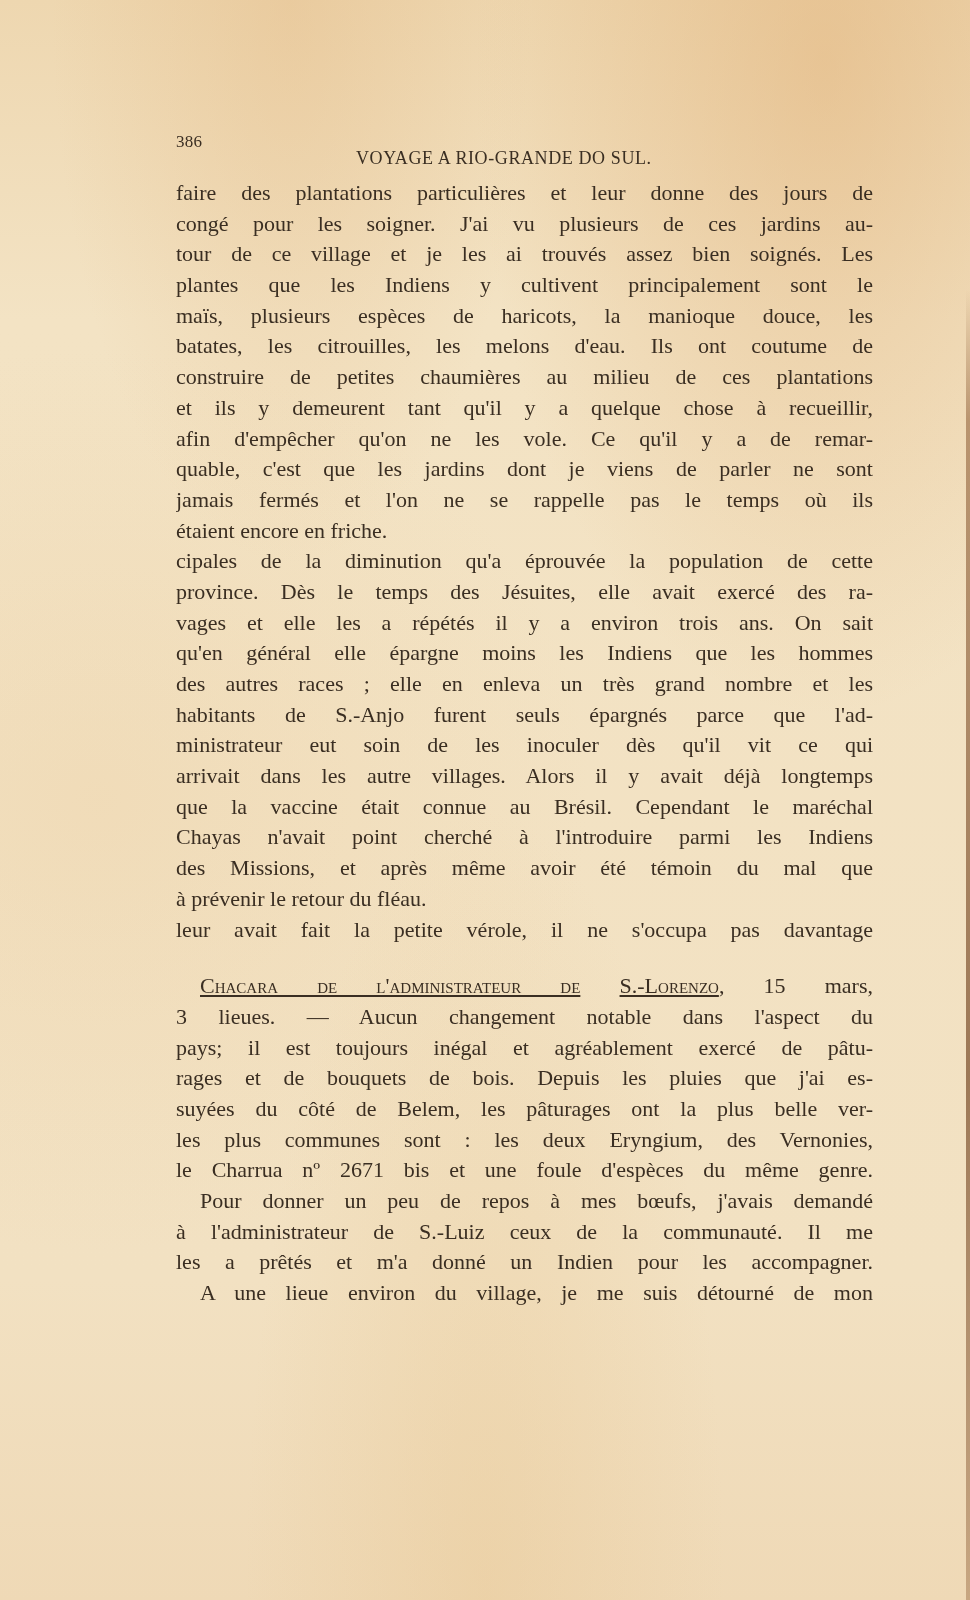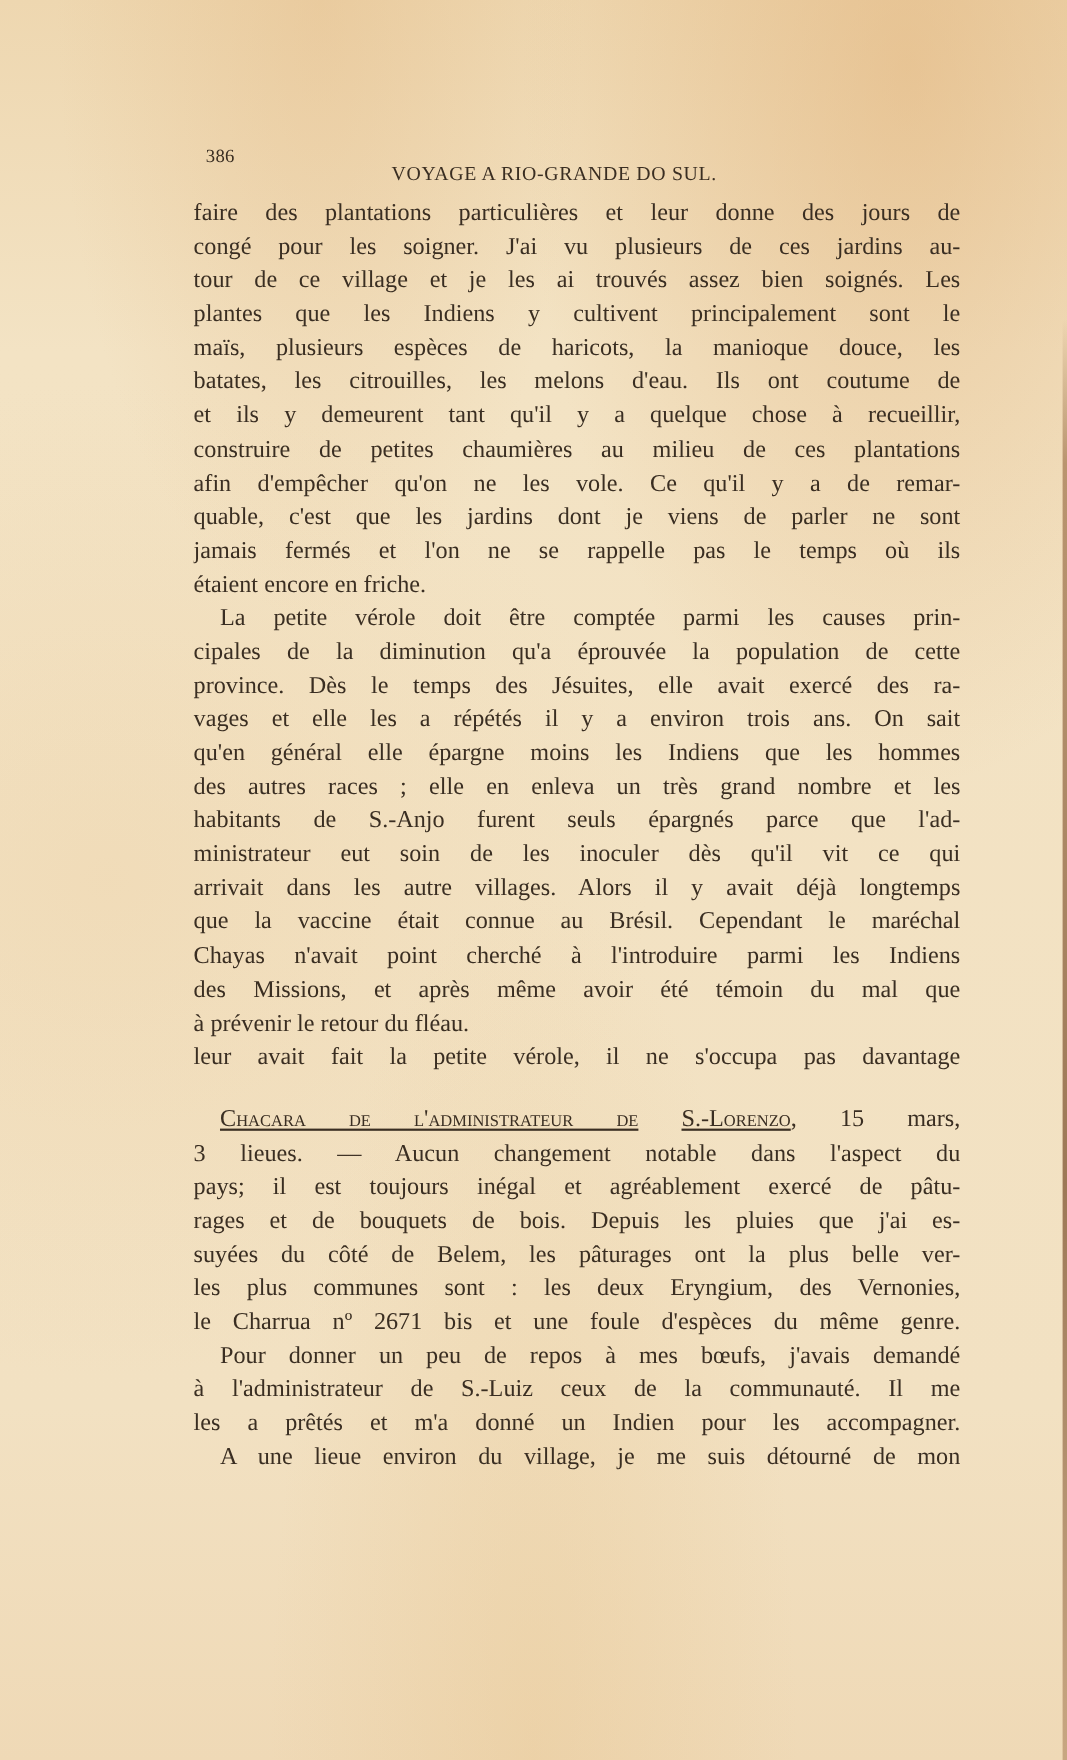--- a/index.html
+++ b/index.html
@@ -38,21 +38,20 @@
     left: 176px;
     width: 700px;
     height: 24px;
     font-size: 18px;
     letter-spacing: 0.3px;
   }
   .header .page-num {
     position: absolute;
     left: 0; top: 0;
     font-size: 17px;
-    margin-left: 11px;
   }
   .header .running-title {
     position: absolute;
     left: 180px; top: 16px;
     font-size: 18px;
     letter-spacing: 0.6px;
   }
   .text {
     position: absolute;
     left: 176px;
@@ -97,30 +96,29 @@
 
   <div class="text">
 
     <div>
       <div class="line">faire des plantations particulières et leur donne des jours de</div>
       <div class="line">congé pour les soigner. J'ai vu plusieurs de ces jardins au-</div>
       <div class="line">tour de ce village et je les ai trouvés assez bien soignés. Les</div>
       <div class="line">plantes que les Indiens y cultivent principalement sont le</div>
       <div class="line">maïs, plusieurs espèces de haricots, la manioque douce, les</div>
       <div class="line">batates, les citrouilles, les melons d'eau. Ils ont coutume de</div>
+      <div class="line">construire de petites chaumières au milieu de ces plantations</div>
       <div class="line">et ils y demeurent tant qu'il y a quelque chose à recueillir,</div>
-      <div class="line">construire de petites chaumières au milieu de ces plantations</div>
       <div class="line">afin d'empêcher qu'on ne les vole. Ce qu'il y a de remar-</div>
       <div class="line">quable, c'est que les jardins dont je viens de parler ne sont</div>
       <div class="line">jamais fermés et l'on ne se rappelle pas le temps où ils</div>
       <div class="line last">étaient encore en friche.</div>
     </div>
 
     <div>
-      <div class="line indent">La petite vérole doit être comptée parmi les causes prin-</div>
       <div class="line">cipales de la diminution qu'a éprouvée la population de cette</div>
       <div class="line">province. Dès le temps des Jésuites, elle avait exercé des ra-</div>
       <div class="line">vages et elle les a répétés il y a environ trois ans. On sait</div>
       <div class="line">qu'en général elle épargne moins les Indiens que les hommes</div>
       <div class="line">des autres races ; elle en enleva un très grand nombre et les</div>
       <div class="line">habitants de S.-Anjo furent seuls épargnés parce que l'ad-</div>
       <div class="line">ministrateur eut soin de les inoculer dès qu'il vit ce qui</div>
       <div class="line">arrivait dans les autre villages. Alors il y avait déjà longtemps</div>
       <div class="line">que la vaccine était connue au Brésil. Cependant le maréchal</div>
       <div class="line">Chayas n'avait point cherché à l'introduire parmi les Indiens</div>

